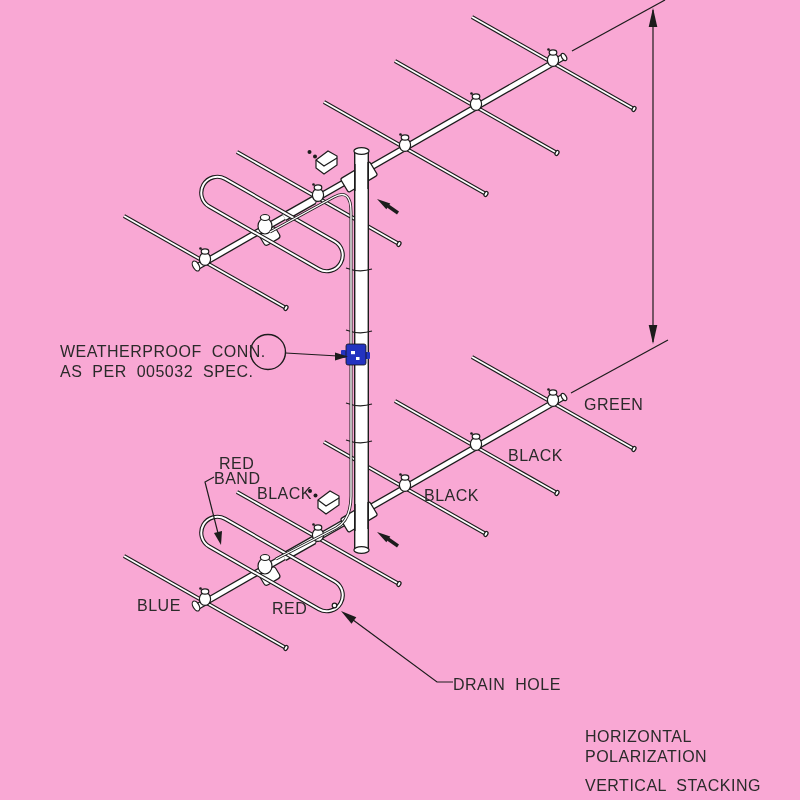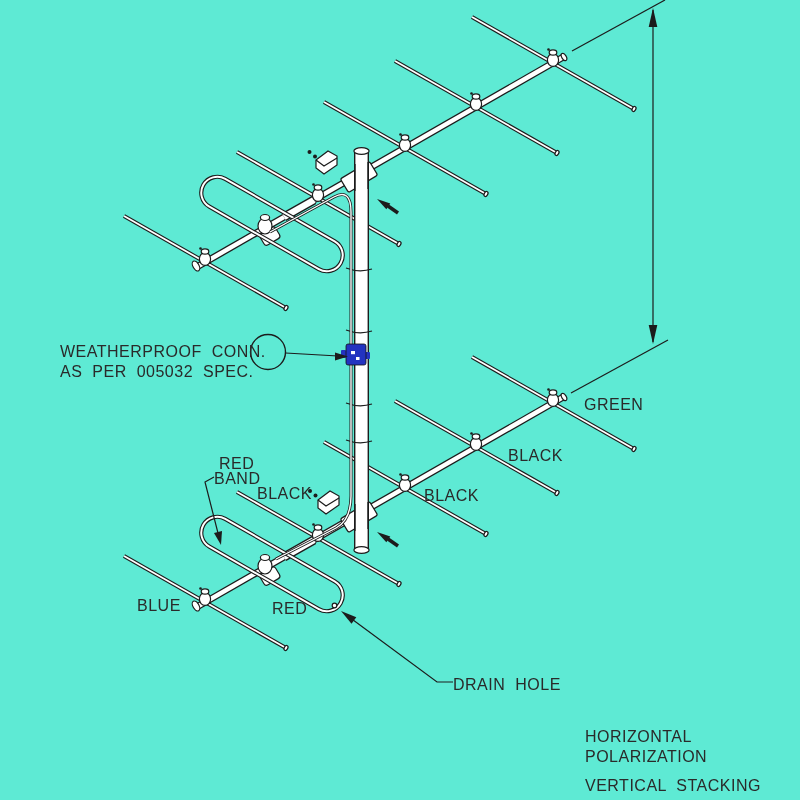--- a/index.html
+++ b/index.html
@@ -1,16 +1,16 @@
 <!DOCTYPE html>
 <html><head>
 <meta charset="utf-8">
 <style>
   html,body{margin:0;padding:0;background:#ffffff;}
-  .stage{width:800px;height:800px;position:relative;background:#5eead4;overflow:hidden;}
+  .stage{width:800px;height:800px;position:relative;background:#f9a8d4;overflow:hidden;}
   .cad-text{font-family:"Liberation Sans",sans-serif;font-size:16px;letter-spacing:0.5px;
             word-spacing:5px;fill:#2a2a2a;}
   .ink{stroke:#1c1c1c;}
   .pipe-o{stroke:#1c1c1c;fill:none;}
   .pipe-i{stroke:#ffffff;fill:none;}
   .pc{fill:#ffffff;stroke:#1c1c1c;stroke-width:1.2;}
   .dot{fill:#1c1c1c;stroke:none;}
   .thin{stroke:#1c1c1c;stroke-width:1.2;fill:none;}
   .arrow{fill:#1c1c1c;stroke:none;}
 </style>

